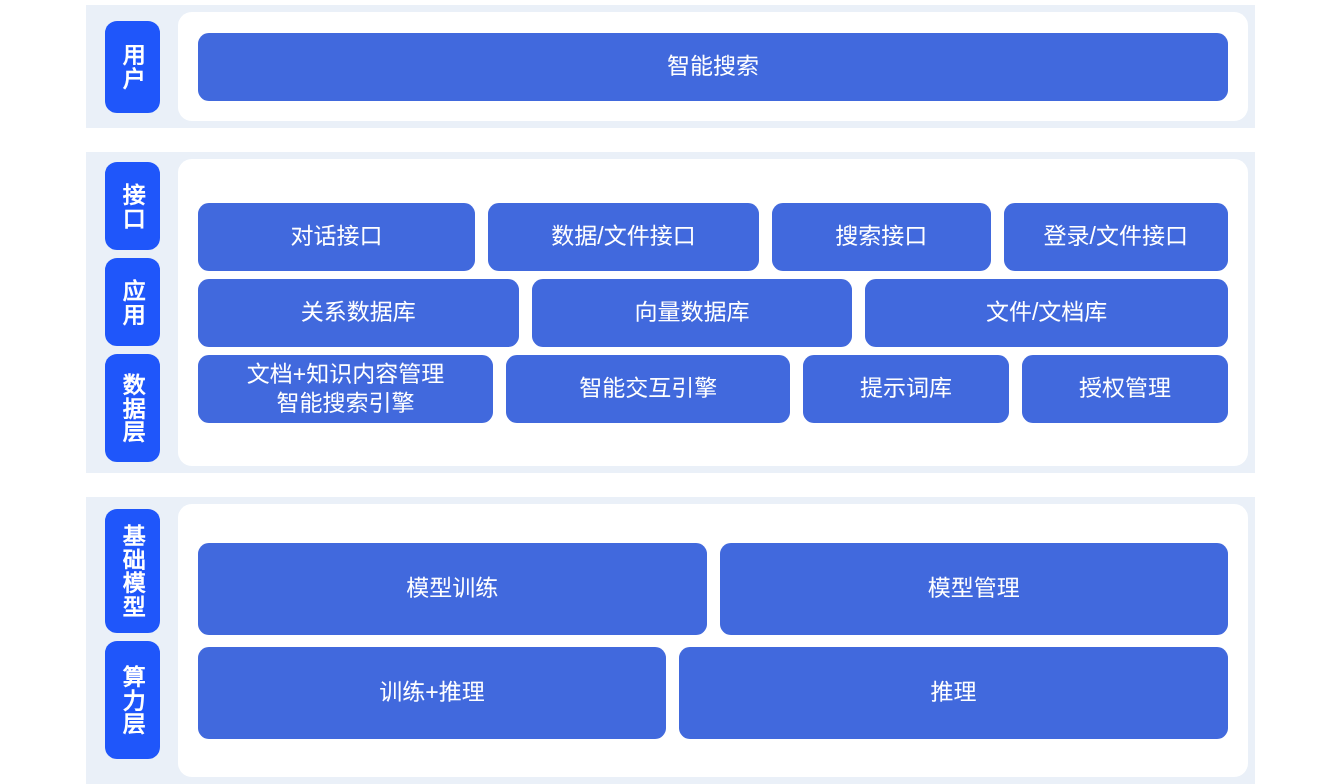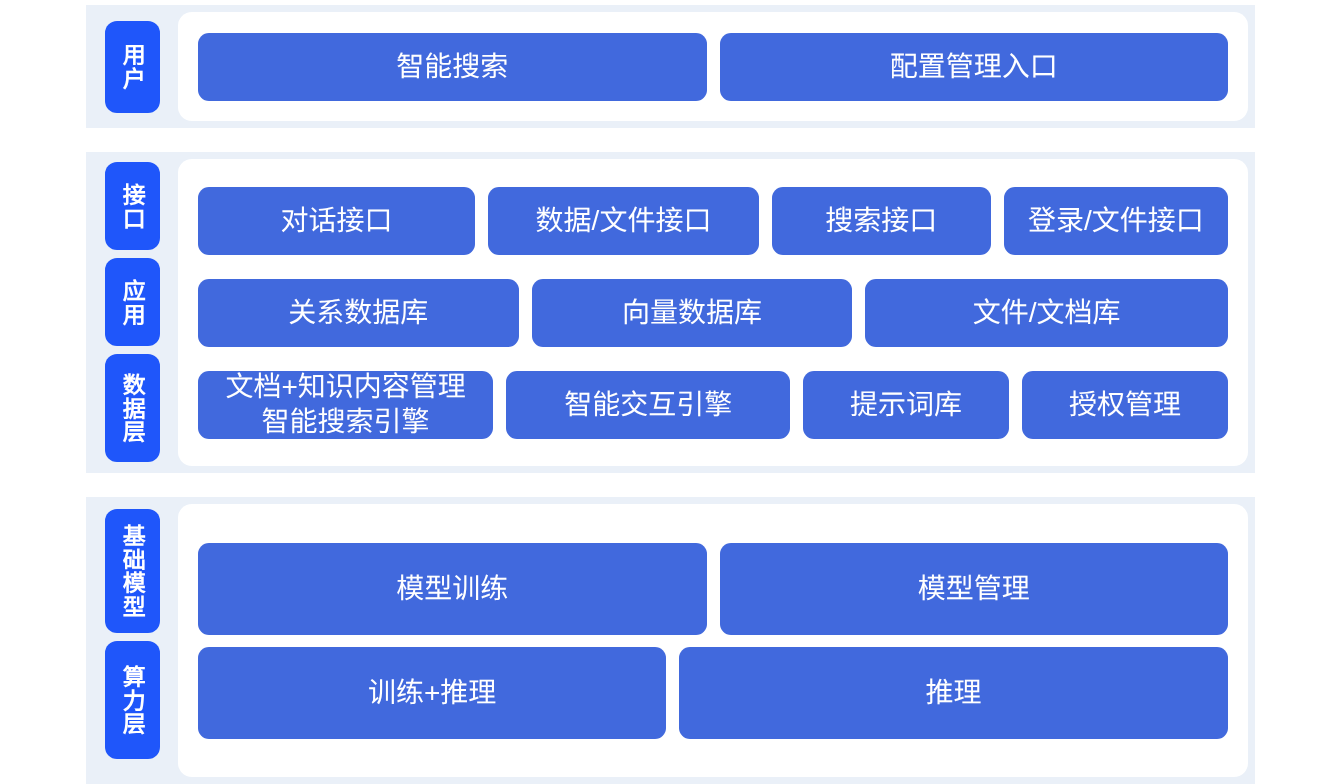--- a/index.html
+++ b/index.html
@@ -88,41 +88,41 @@
   }
 
   .node {
     background: #4169dd;
     color: #ffffff;
     border-radius: 11px;
     display: flex;
     align-items: center;
     justify-content: center;
     text-align: center;
-    font-size: 28px;
+    font-size: 23px;
     line-height: 1.28;
     padding: 6px 10px;
     box-sizing: border-box;
     white-space: pre-line;
     flex: 1 1 0;
   }
 
   
   #band-user { top: 5px; height: 123px; }
   #band-user .side-label { height: 92px; }
   #band-user .card { padding: 14px 20px; }
   #band-user .node { height: 68px; }
 
   
   #band-platform { top: 152px; height: 321px; }
   #band-platform .label-col { justify-content: flex-start; padding-top: 10px; gap: 8px; }
   #band-platform .side-label.l-interface { height: 88px; }
   #band-platform .side-label.l-app { height: 88px; }
   #band-platform .side-label.l-data { height: 108px; }
-  #band-platform .card { padding: 28px 20px; gap: 24px; }
+  #band-platform .card { padding: 28px 20px; gap: 8px; }
   #band-platform .node { height: 68px; }
 
   
   .r-if-1 { flex: 1.32 1 0; }
   .r-if-2 { flex: 1.32 1 0; }
   .r-if-3 { flex: 1.29 1 0; }
   .r-if-4 { flex: 1.02 1 0; }
   .r-if-5 { flex: 1.05 1 0; }
 
   .r-ap-1 { flex: 1.48 1 0; }
@@ -156,21 +156,20 @@
 
 <div id="diagram">
 
   <div class="band" id="band-user">
     <div class="label-col">
       <div class="side-label l-user">用户</div>
     </div>
     <div class="card">
       <div class="row">
         <div class="node">智能搜索</div>
-        <div class="node">配置管理入口</div>
       </div>
     </div>
   </div>
 
   <div class="band" id="band-platform">
     <div class="label-col">
       <div class="side-label l-interface">接口</div>
       <div class="side-label l-app">应用</div>
       <div class="side-label l-data">数据层</div>
     </div>

